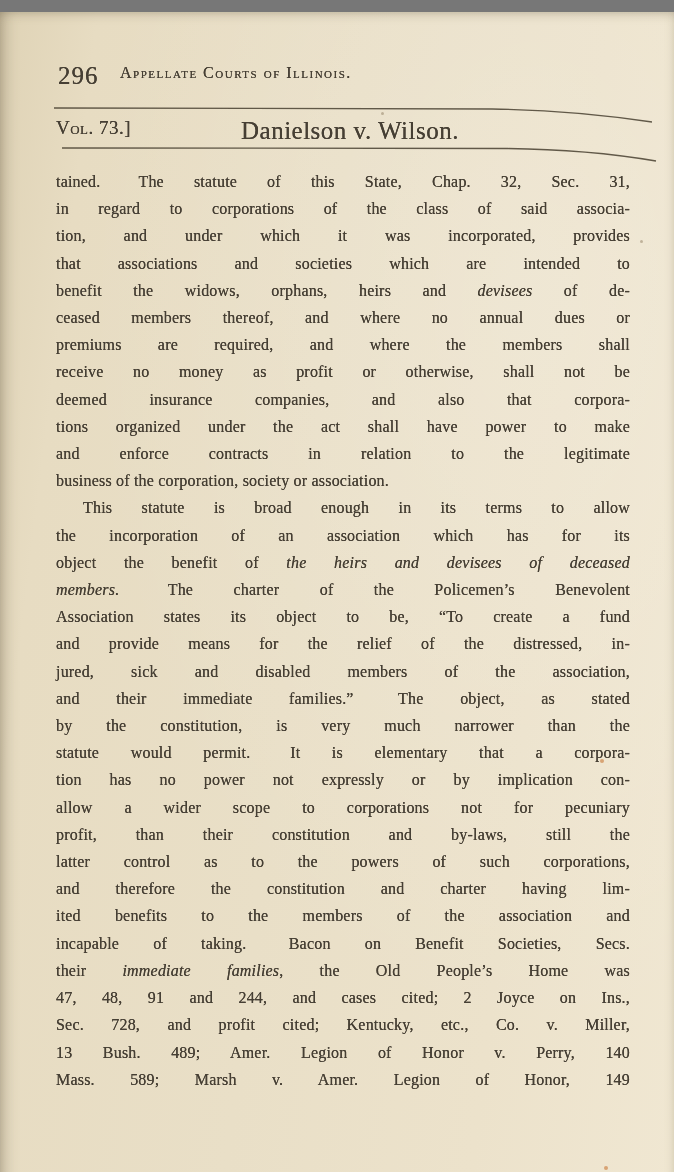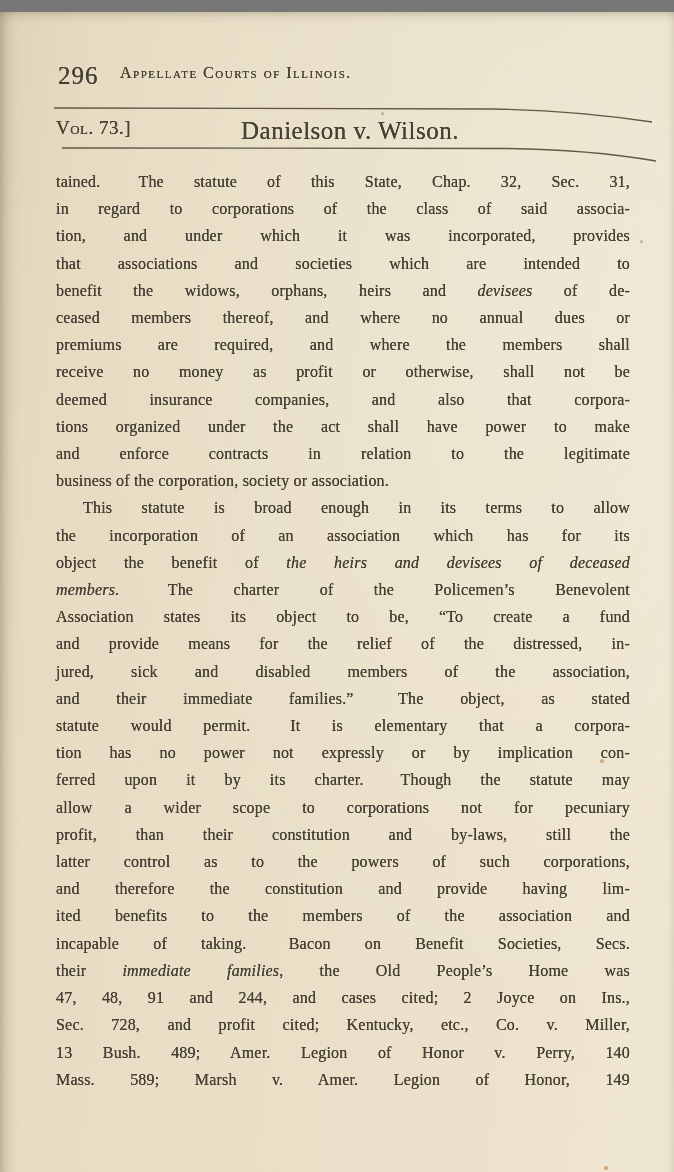--- a/index.html
+++ b/index.html
@@ -108,27 +108,27 @@
       <div class="line">and enforce contracts in relation to the legitimate</div>
       <div class="line no-stretch">business of the corporation, society or association.</div>
       <div class="line indent">This statute is broad enough in its terms to allow</div>
       <div class="line">the incorporation of an association which has for its</div>
       <div class="line">object the benefit of <span class="em">the heirs and devisees of deceased</span></div>
       <div class="line"><span class="em">members.</span>  The charter of the Policemen’s Benevolent</div>
       <div class="line">Association states its object to be, “To create a fund</div>
       <div class="line">and provide means for the relief of the distressed, in-</div>
       <div class="line">jured, sick and disabled members of the association,</div>
       <div class="line">and their immediate families.”  The object, as stated</div>
+      <div class="line">by the constitution, is very much narrower than the</div>
       <div class="line">statute would permit.  It is elementary that a corpora-</div>
       <div class="line">tion has no power not expressly or by implication con-</div>
-      <div class="line">ferred upon it by its charter.  Though the statute may</div>
       <div class="line">allow a wider scope to corporations not for pecuniary</div>
       <div class="line">profit, than their constitution and by-laws, still the</div>
       <div class="line">latter control as to the powers of such corporations,</div>
-      <div class="line">and therefore the constitution and provide having lim-</div>
+      <div class="line">and therefore the constitution and charter having lim-</div>
       <div class="line">ited benefits to the members of the association and</div>
       <div class="line">incapable of taking.  Bacon on Benefit Societies, Secs.</div>
       <div class="line">their <span class="em">immediate families</span>, the Old People’s Home was</div>
       <div class="line">47, 48, 91 and 244, and cases cited; 2 Joyce on Ins.,</div>
       <div class="line">Sec. 728, and profit cited; Kentucky, etc., Co. v. Miller,</div>
       <div class="line">13 Bush. 489; Amer. Legion of Honor v. Perry, 140</div>
       <div class="line">Mass. 589; Marsh v. Amer. Legion of Honor, 149</div>
     </div>
 
   <div class="speck brown" style="left:381px;top:100px;"></div>

